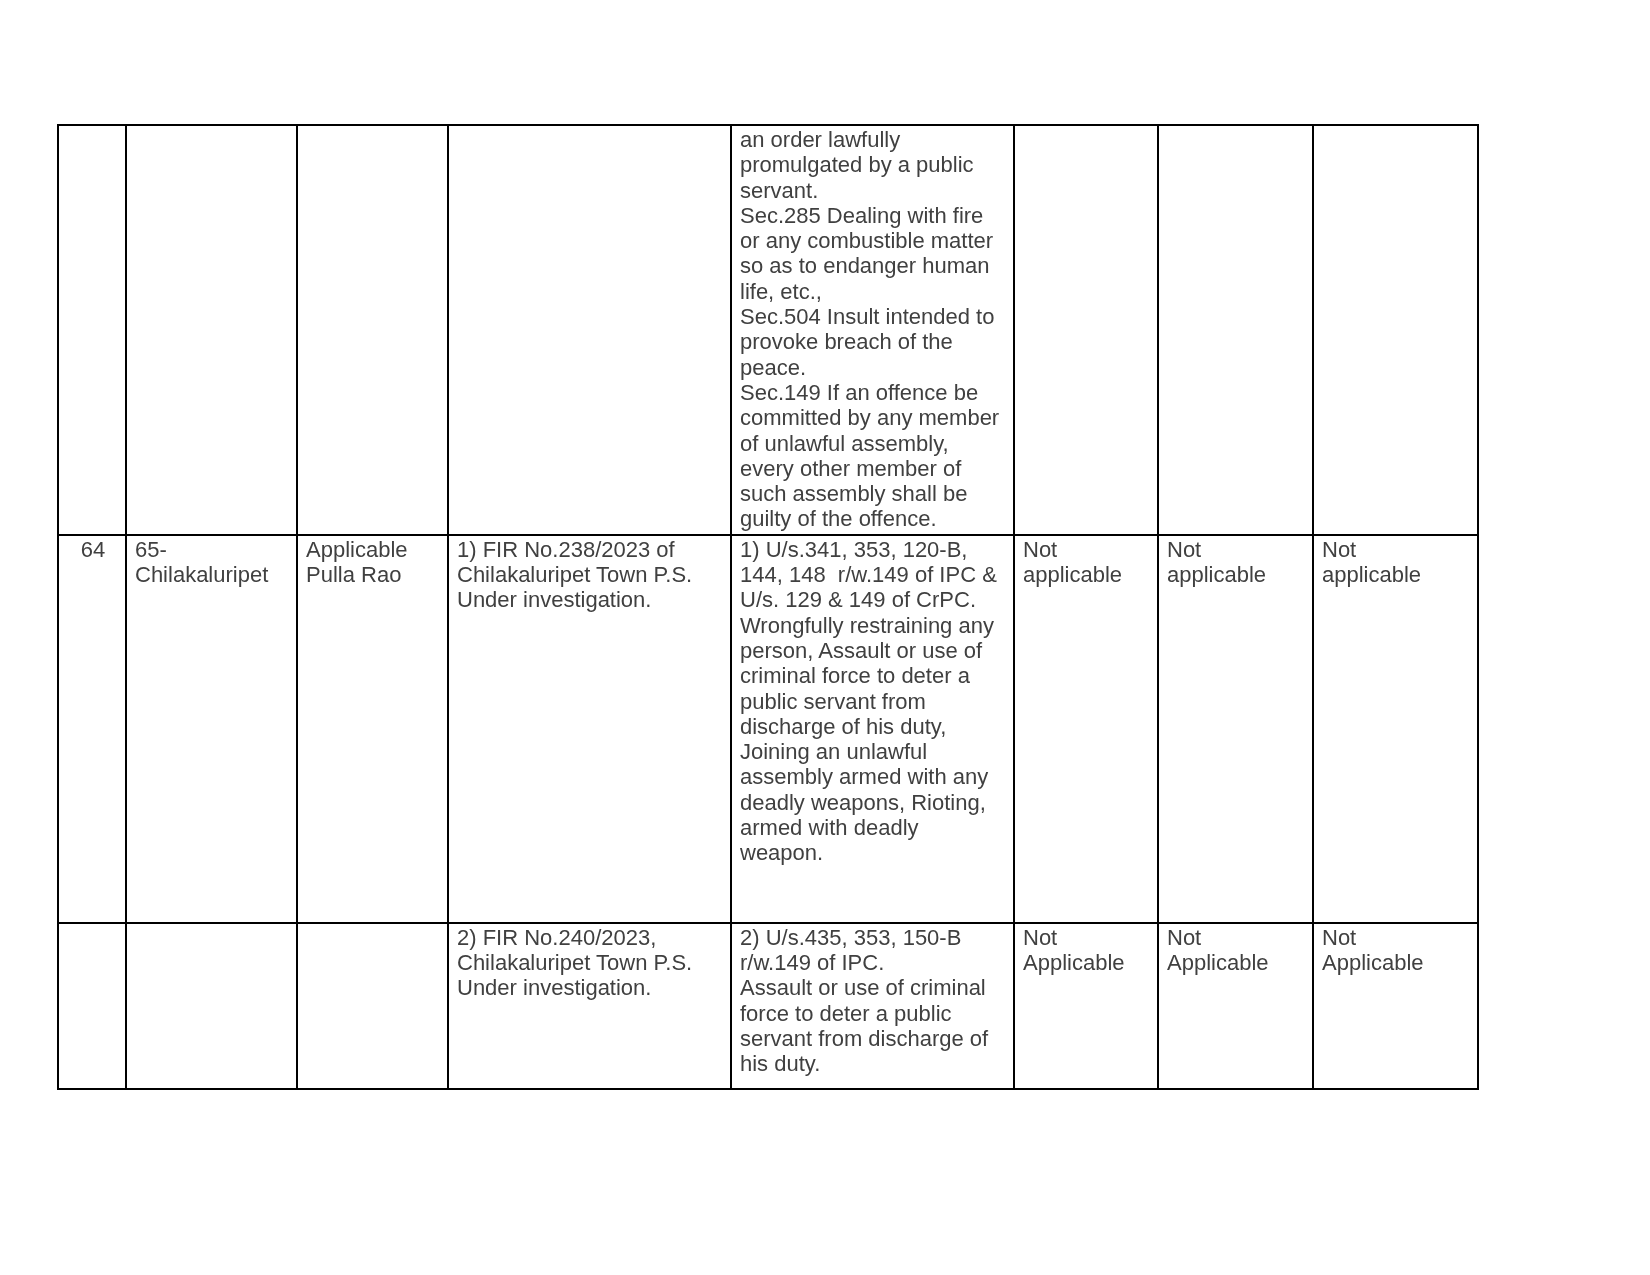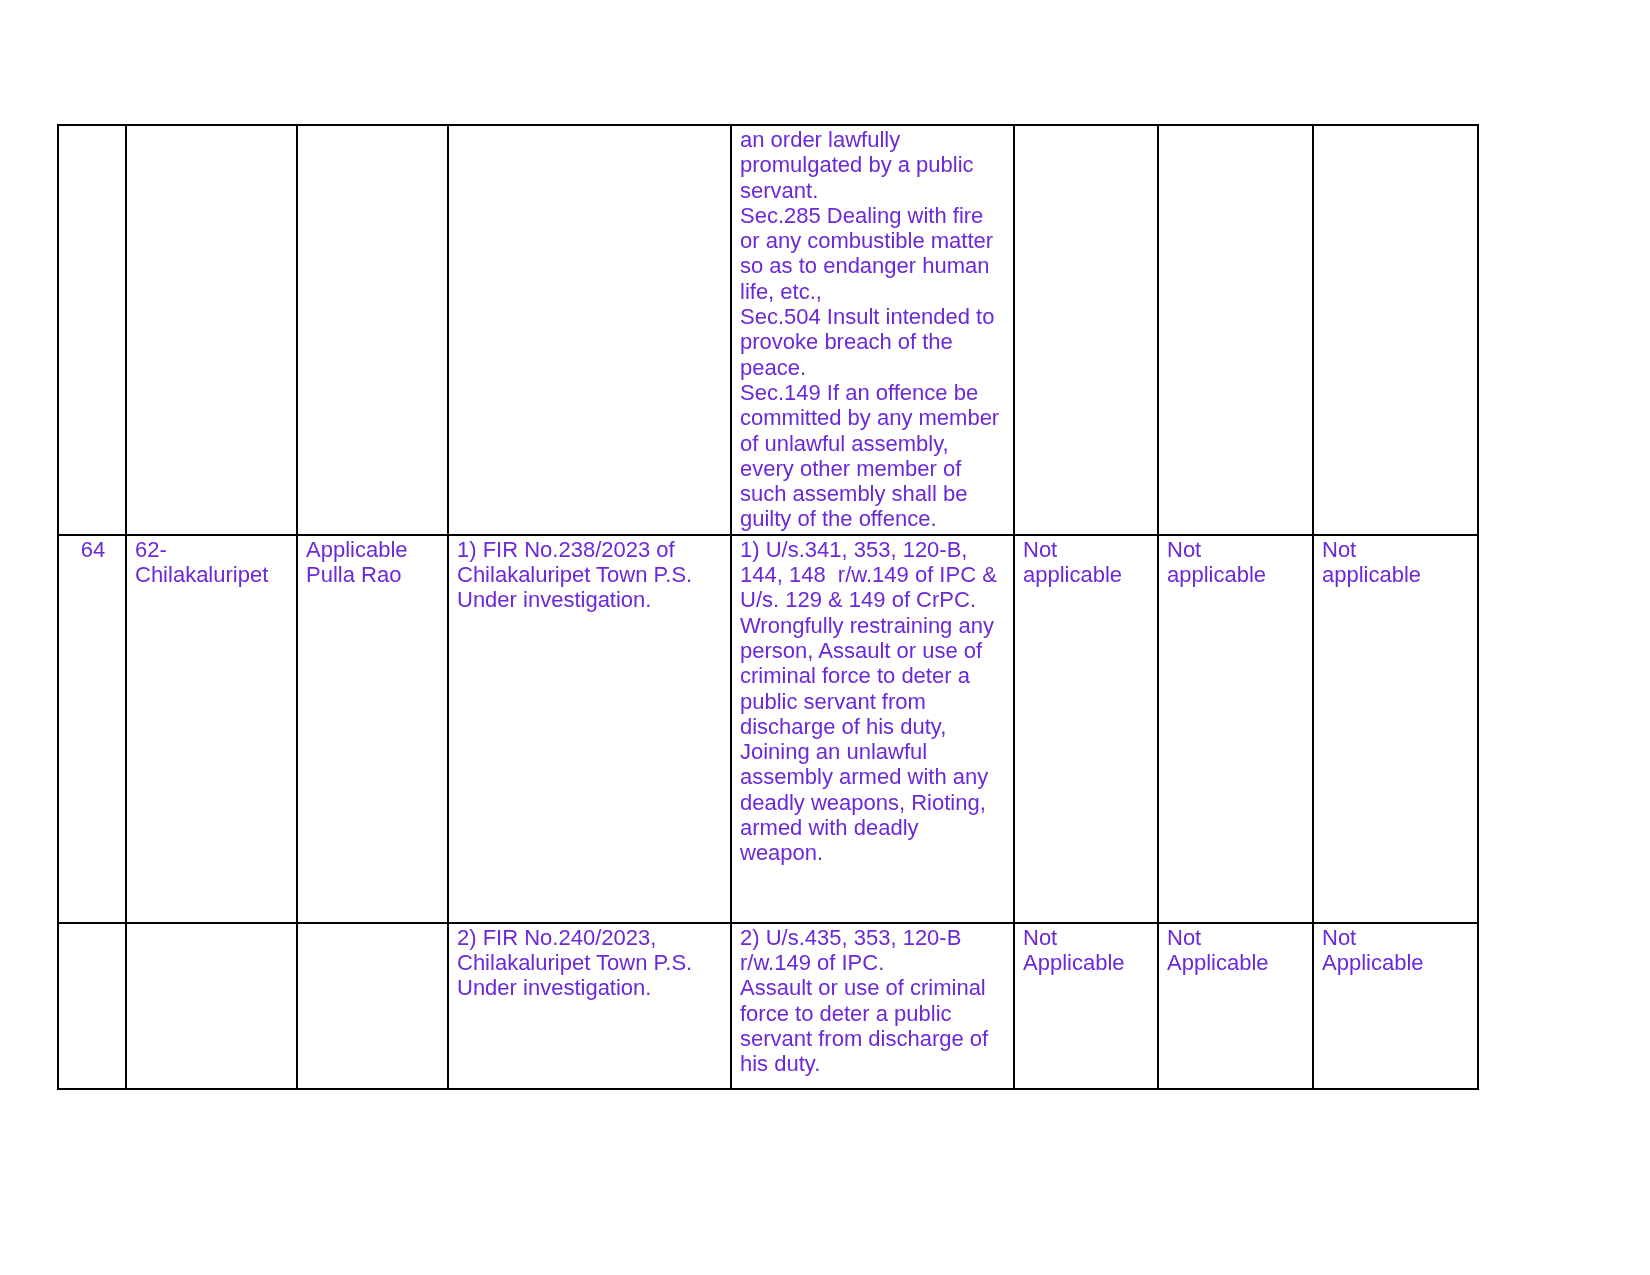--- a/index.html
+++ b/index.html
@@ -7,21 +7,21 @@
     padding: 0;
     background: #ffffff;
   }
   .page {
     position: relative;
     width: 1650px;
     height: 1275px;
     background: #ffffff;
     overflow: hidden;
     font-family: "Liberation Sans", sans-serif;
-    color: #6d28d9;
+    color: #404040;
   }
   table.doc-table {
     position: absolute;
     left: 57px;
     top: 124px;
     width: 1420px;
     border-collapse: collapse;
     table-layout: fixed;
   }
   table.doc-table td {
@@ -85,21 +85,21 @@
 of unlawful assembly,
 every other member of
 such assembly shall be
 guilty of the offence.</td>
         <td></td>
         <td></td>
         <td></td>
       </tr>
       <tr class="row-1">
         <td class="c-sno">64</td>
-        <td>62-
+        <td>65-
 Chilakaluripet</td>
         <td>Applicable
 Pulla Rao</td>
         <td>1) FIR No.238/2023 of
 Chilakaluripet Town P.S.
 Under investigation.</td>
         <td>1) U/s.341, 353, 120-B,
 144, 148  r/w.149 of IPC &amp;
 U/s. 129 &amp; 149 of CrPC.
 Wrongfully restraining any
@@ -119,21 +119,21 @@
         <td>Not
 applicable</td>
       </tr>
       <tr class="row-2">
         <td class="c-sno"></td>
         <td></td>
         <td></td>
         <td>2) FIR No.240/2023,
 Chilakaluripet Town P.S.
 Under investigation.</td>
-        <td>2) U/s.435, 353, 120-B
+        <td>2) U/s.435, 353, 150-B
 r/w.149 of IPC.
 Assault or use of criminal
 force to deter a public
 servant from discharge of
 his duty.</td>
         <td>Not
 Applicable</td>
         <td>Not
 Applicable</td>
         <td>Not

